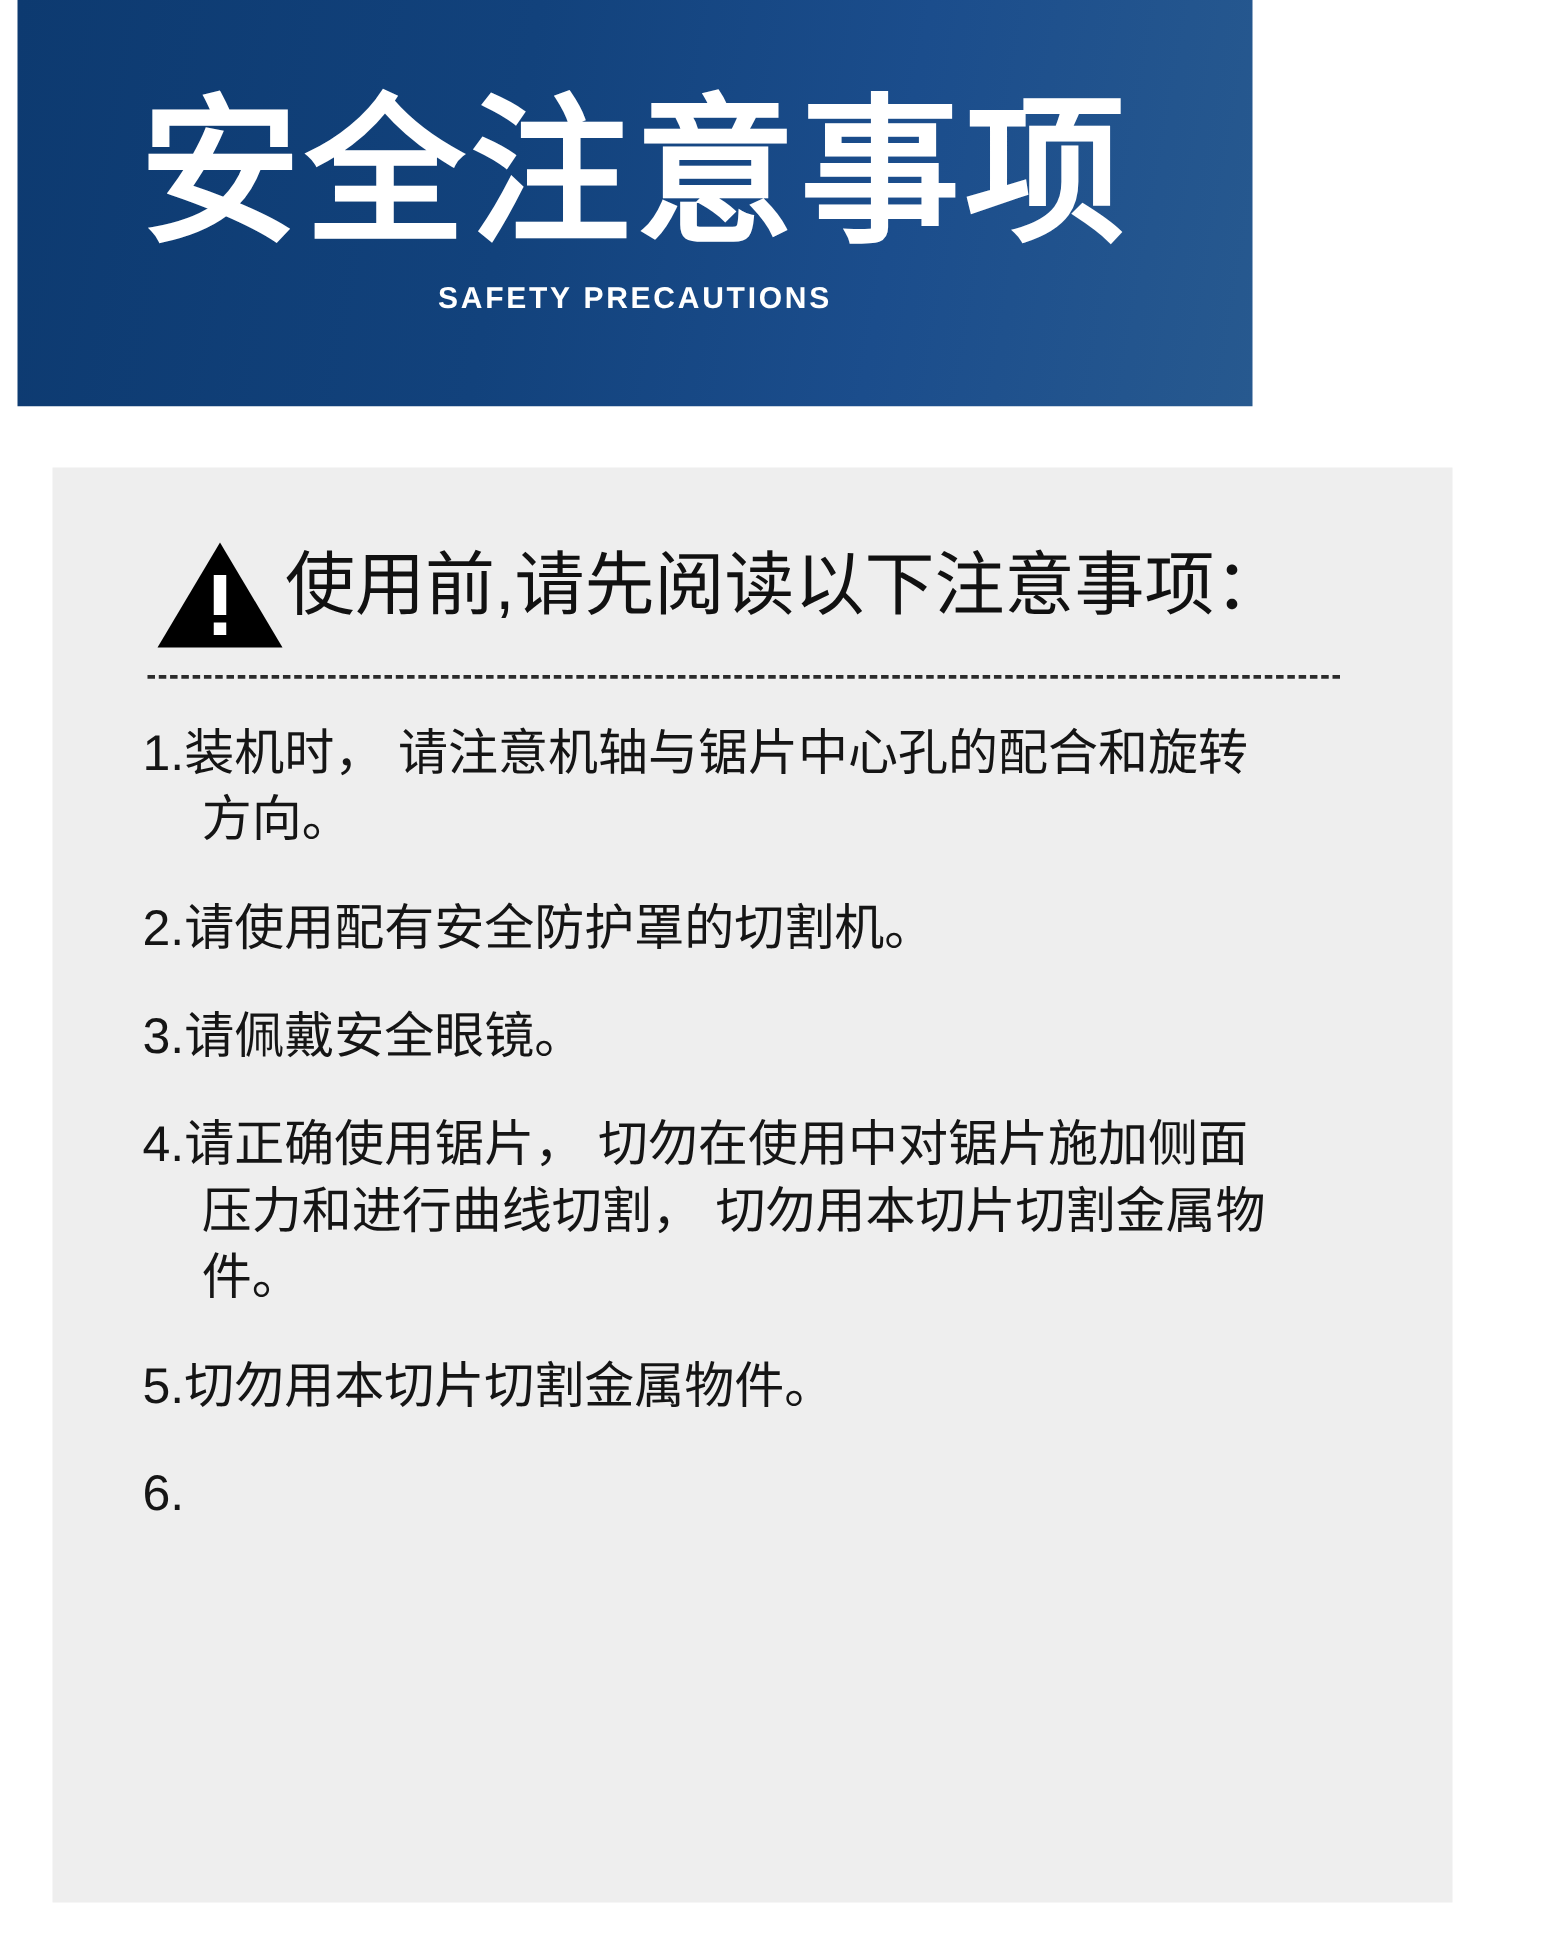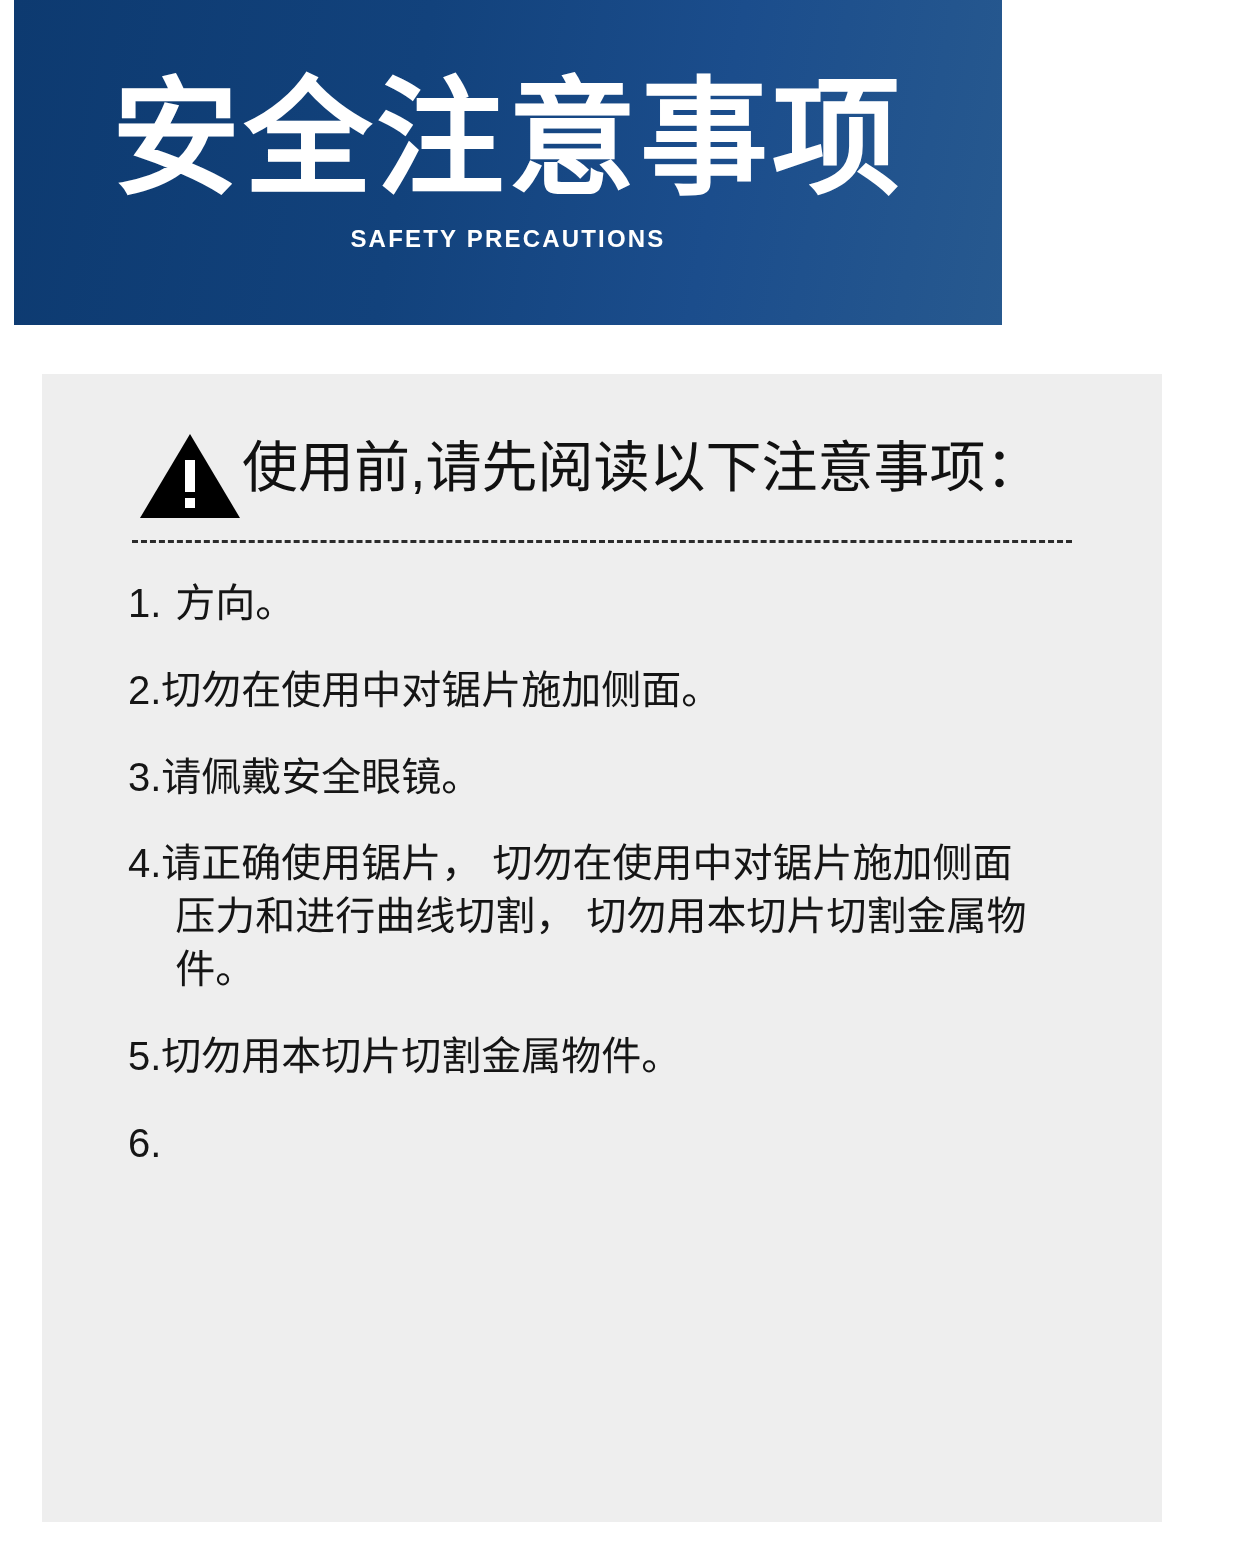--- a/index.html
+++ b/index.html
@@ -56,21 +56,21 @@
 
   
   .panel {
     position: absolute;
     left: 42px;
     top: 374px;
     width: 1120px;
     height: 1148px;
     background: #eeeeee;
     box-sizing: border-box;
-    padding: 52px 34px 0 34px;
+    padding: 52px 34px 0 20px;
   }
 
   .lead-row {
     display: flex;
     align-items: flex-start;
     margin-left: 62px;
   }
   .warn-icon {
     width: 104px;
     height: 88px;
@@ -142,28 +142,29 @@
       <span class="lead-text">使用前,请先阅读以下注意事项：</span>
     </div>
 
     <div class="dashed"></div>
 
     <div class="list">
 
       <div class="item">
         <span class="num">1.</span>
         <span class="txt">
+          <span>装机时， 请注意机轴与锯片中心孔的配合和旋转</span>
           <span class="l2">方向。</span>
         </span>
       </div>
 
       <div class="item">
         <span class="num">2.</span>
         <span class="txt">
-          <span>切勿在使用中对锯片施加侧面。</span>
+          <span>请使用配有安全防护罩的切割机。</span>
         </span>
       </div>
 
       <div class="item">
         <span class="num">3.</span>
         <span class="txt">
           <span>请佩戴安全眼镜。</span>
         </span>
       </div>
 

